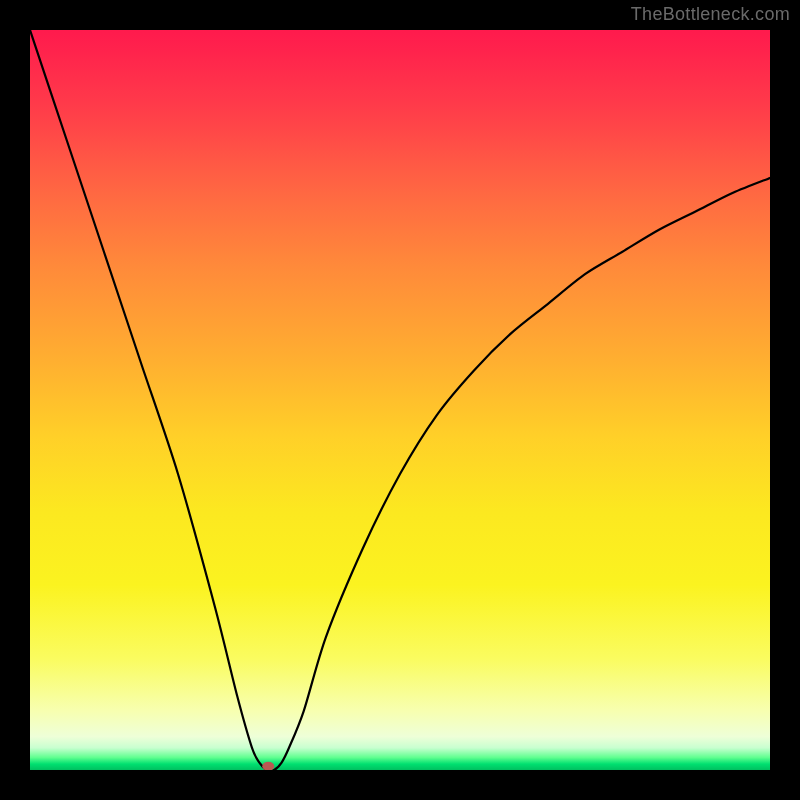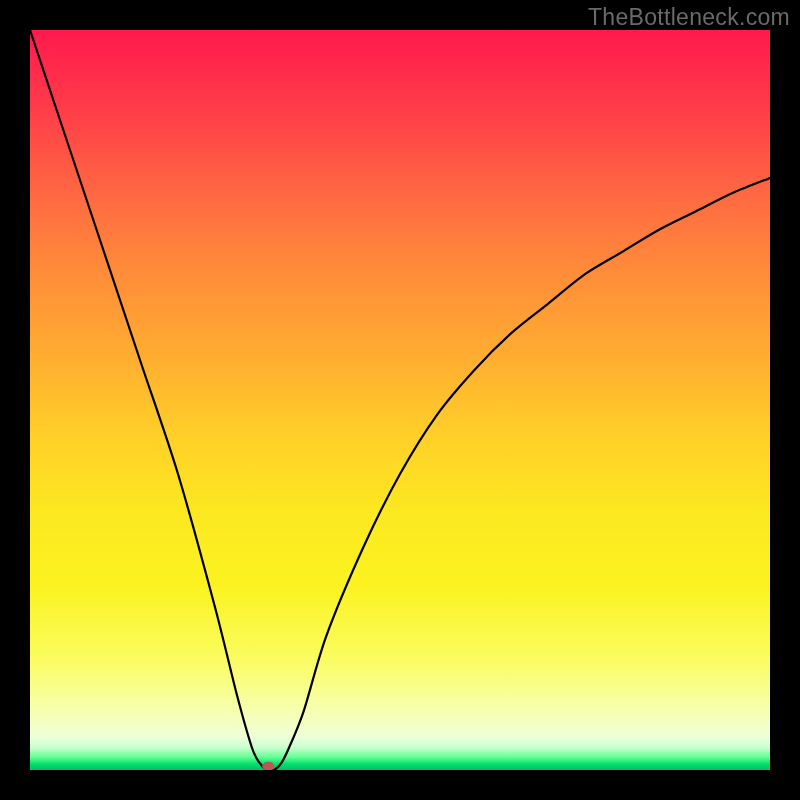--- a/index.html
+++ b/index.html
@@ -50,21 +50,21 @@
       #60ff90 98.3%,
       #00e070 99.2%,
       #00c060 100%
     );
   }
   .watermark {
     position: absolute;
     top: 4px;
     right: 10px;
     color: #6a6a6a;
-    font-size: 23px;
+    font-size: 18px;
     font-weight: 500;
     letter-spacing: 0.3px;
     user-select: none;
   }
   svg.curve {
     position: absolute;
     left: 0;
     top: 0;
     width: 100%;
     height: 100%;

